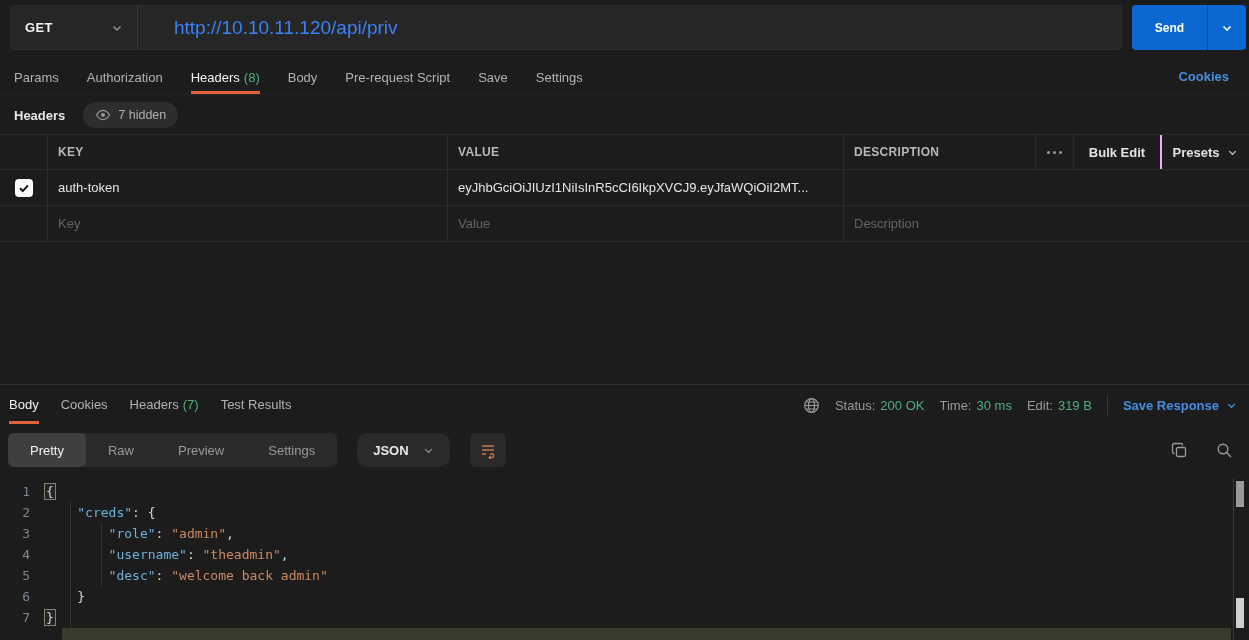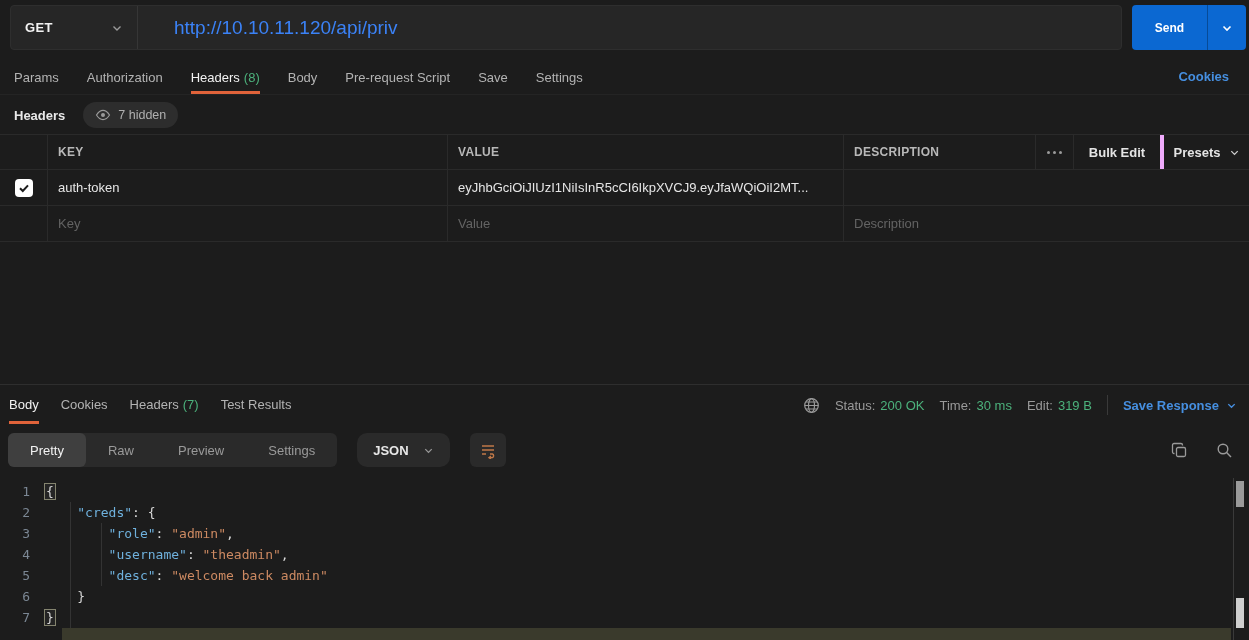--- a/index.html
+++ b/index.html
@@ -72,21 +72,21 @@
   .t-head { border-top:1px solid #2a2a2a; }
   .cell { display:flex; align-items:center; padding:0 10px; border-left:1px solid #2a2a2a; overflow:hidden; }
   .cell:first-child { border-left:none; }
   .c-check { width:47px; justify-content:center; padding:0; }
   .c-key { width:400px; }
   .c-val { width:396px; }
   .c-desc-h { width:192px; }
   .c-desc { flex:1; }
   .c-ooo { width:38px; justify-content:center; padding:0; cursor:pointer; }
   .c-bulk { width:87px; justify-content:center; font-weight:600; color:#e4e4e4; cursor:pointer; }
-  .c-presets { flex:1; justify-content:center; gap:8px; font-weight:600; color:#e4e4e4; cursor:pointer; border-left:4px solid #f0abfc; }
+  .c-presets { flex:1; justify-content:center; gap:8px; font-weight:600; color:#e4e4e4; cursor:pointer; border-left:2px solid #f0abfc; }
   .th { font-size:12px; font-weight:700; color:#b8b8b8; letter-spacing:.3px; }
   .kv-input {
     width:100%; background:transparent; border:none; outline:none; color:#e6e6e6;
     font-size:13px; font-family:"Liberation Sans", sans-serif;
   }
   .kv-input::placeholder { color:#636363; }
   .checkbox {
     width:18px; height:18px; background:#ffffff; border-radius:4px;
     display:flex; align-items:center; justify-content:center; cursor:pointer;
   }

